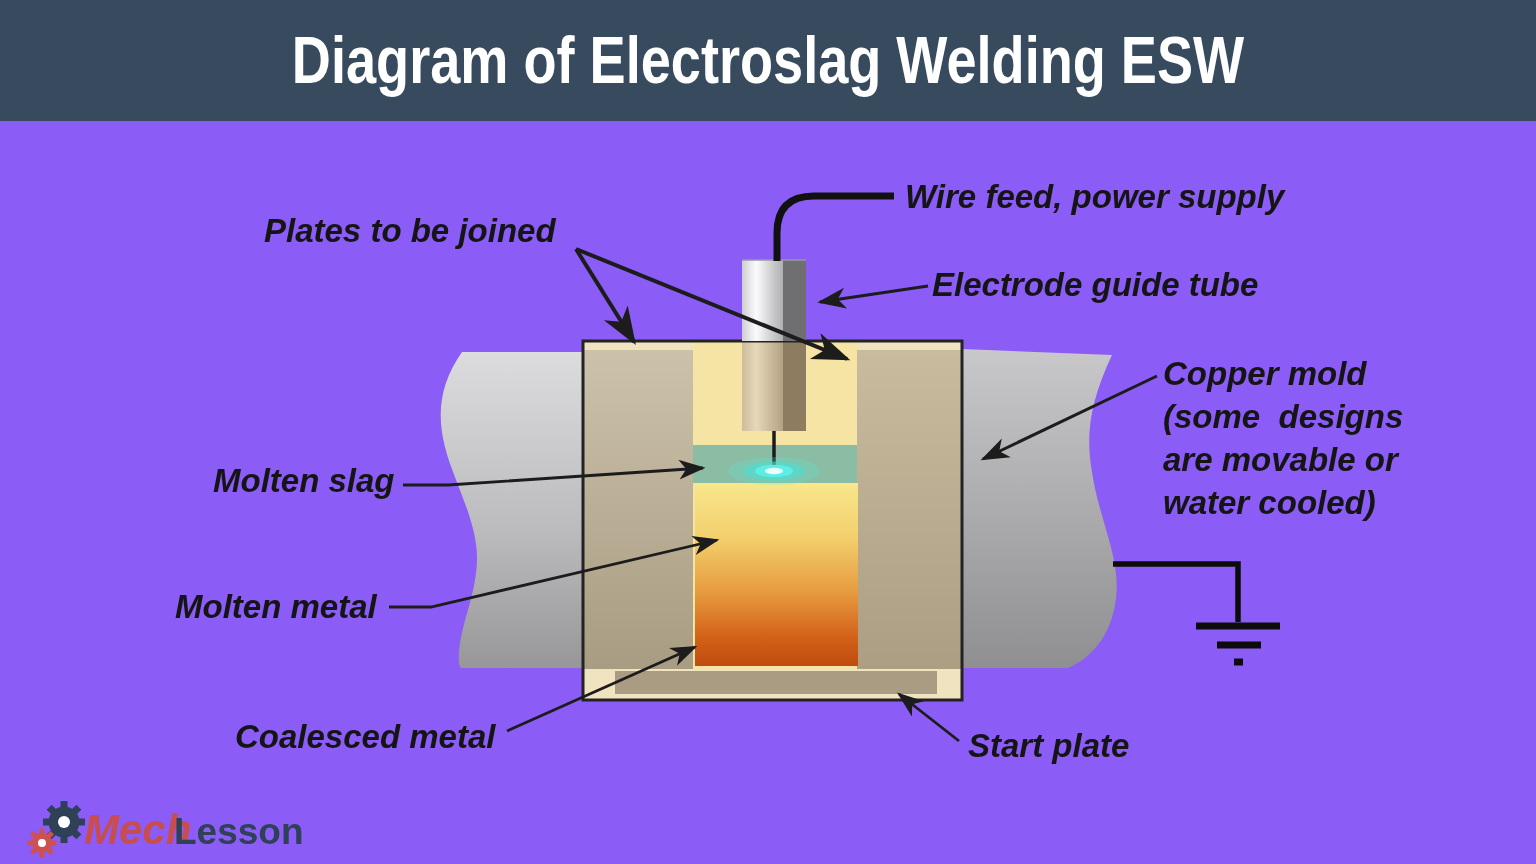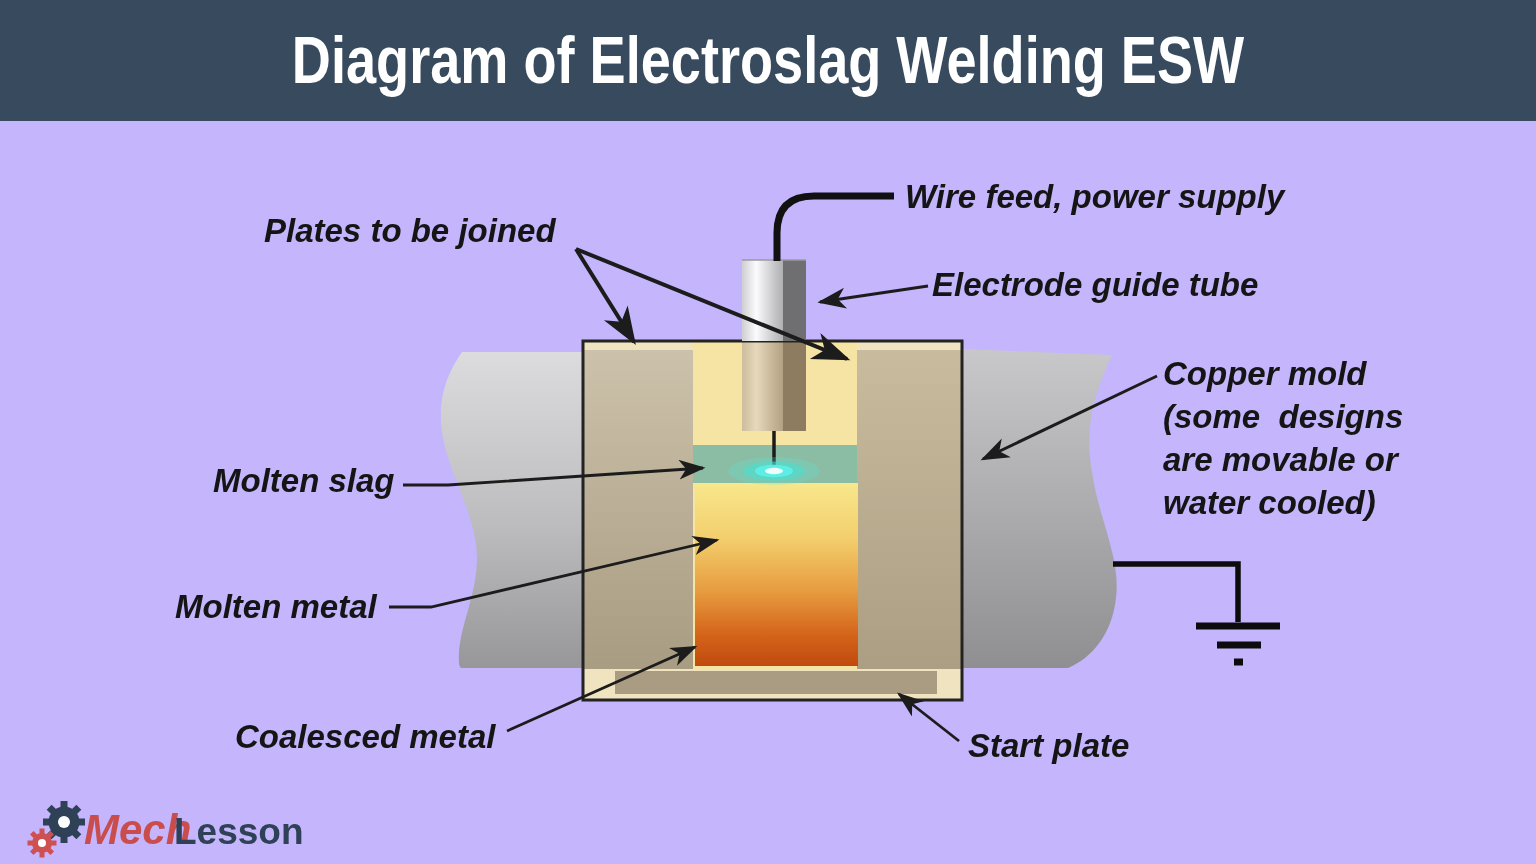--- a/index.html
+++ b/index.html
@@ -1,16 +1,16 @@
 <!DOCTYPE html>
 <html><head>
 <meta charset="utf-8">
 <style>
   html,body{margin:0;padding:0;background:#ffffff;}
-  .page{position:relative;width:1536px;height:864px;background:#c4b5fd;overflow:hidden;
+  .page{position:relative;width:1536px;height:864px;background:#8b5cf6;overflow:hidden;
         font-family:"Liberation Sans",sans-serif;}
   .header{position:absolute;left:0;top:0;width:1536px;height:121px;background:#374a5e;}
   .header h1{margin:0;height:121px;line-height:121px;text-align:center;color:#ffffff;
              font-size:66px;font-weight:700;letter-spacing:0px;
              transform:scaleX(0.82);transform-origin:50% 50%;white-space:nowrap;}
   svg text{font-family:"Liberation Sans",sans-serif;}
   .lbl{font-weight:700;font-style:italic;fill:#151515;font-size:33px;}
   .pre{white-space:pre;}
 </style>
 </head>

